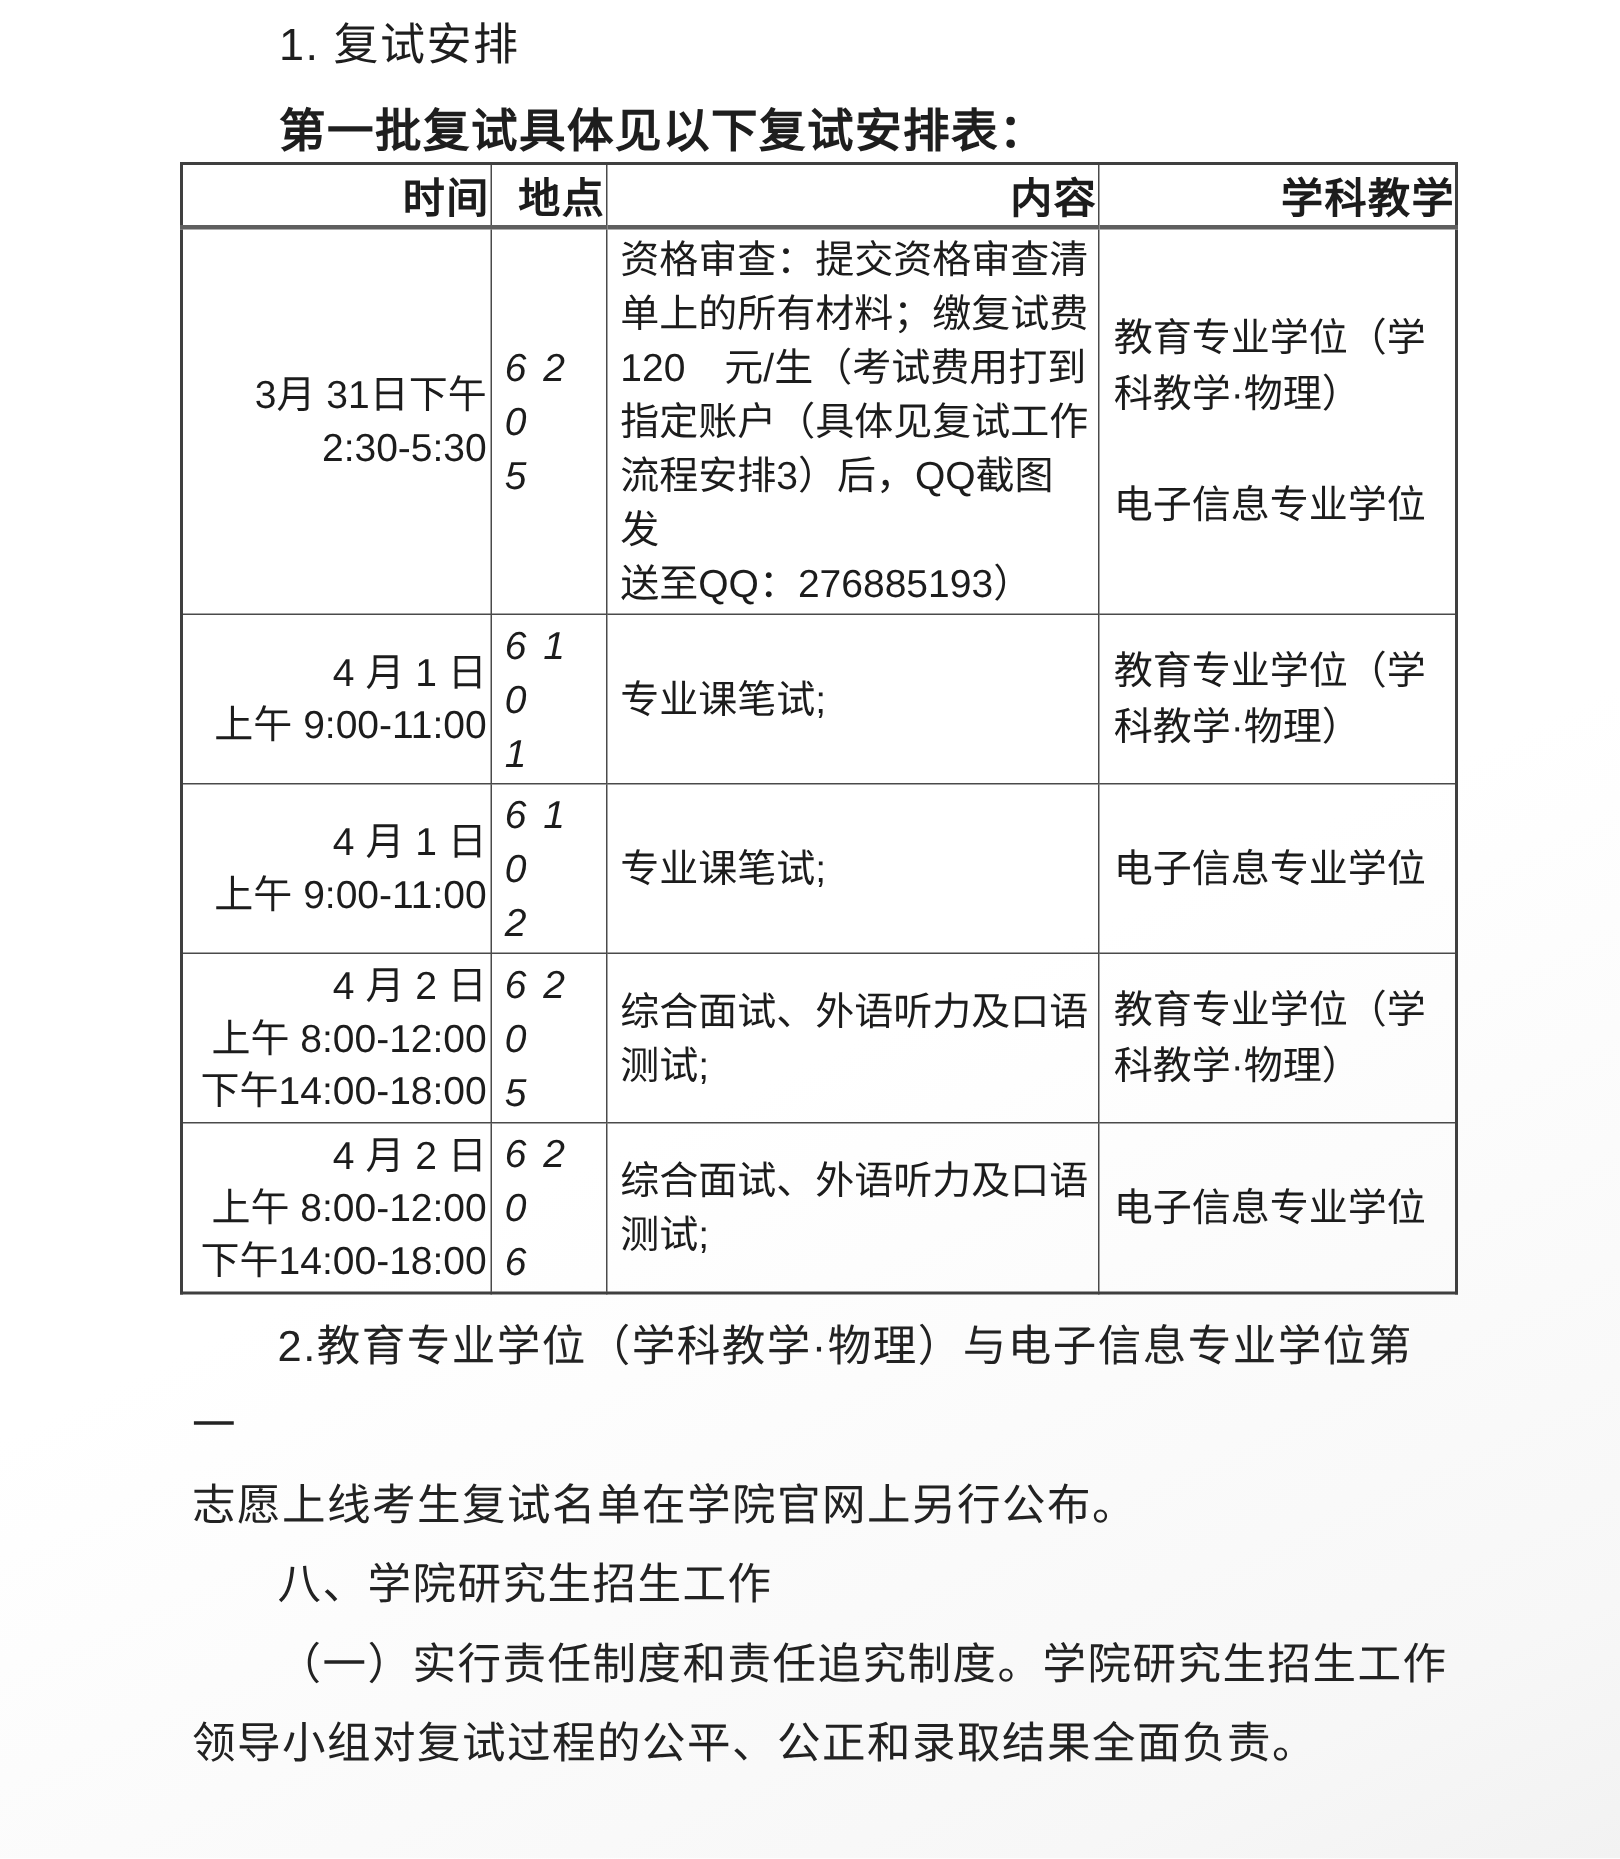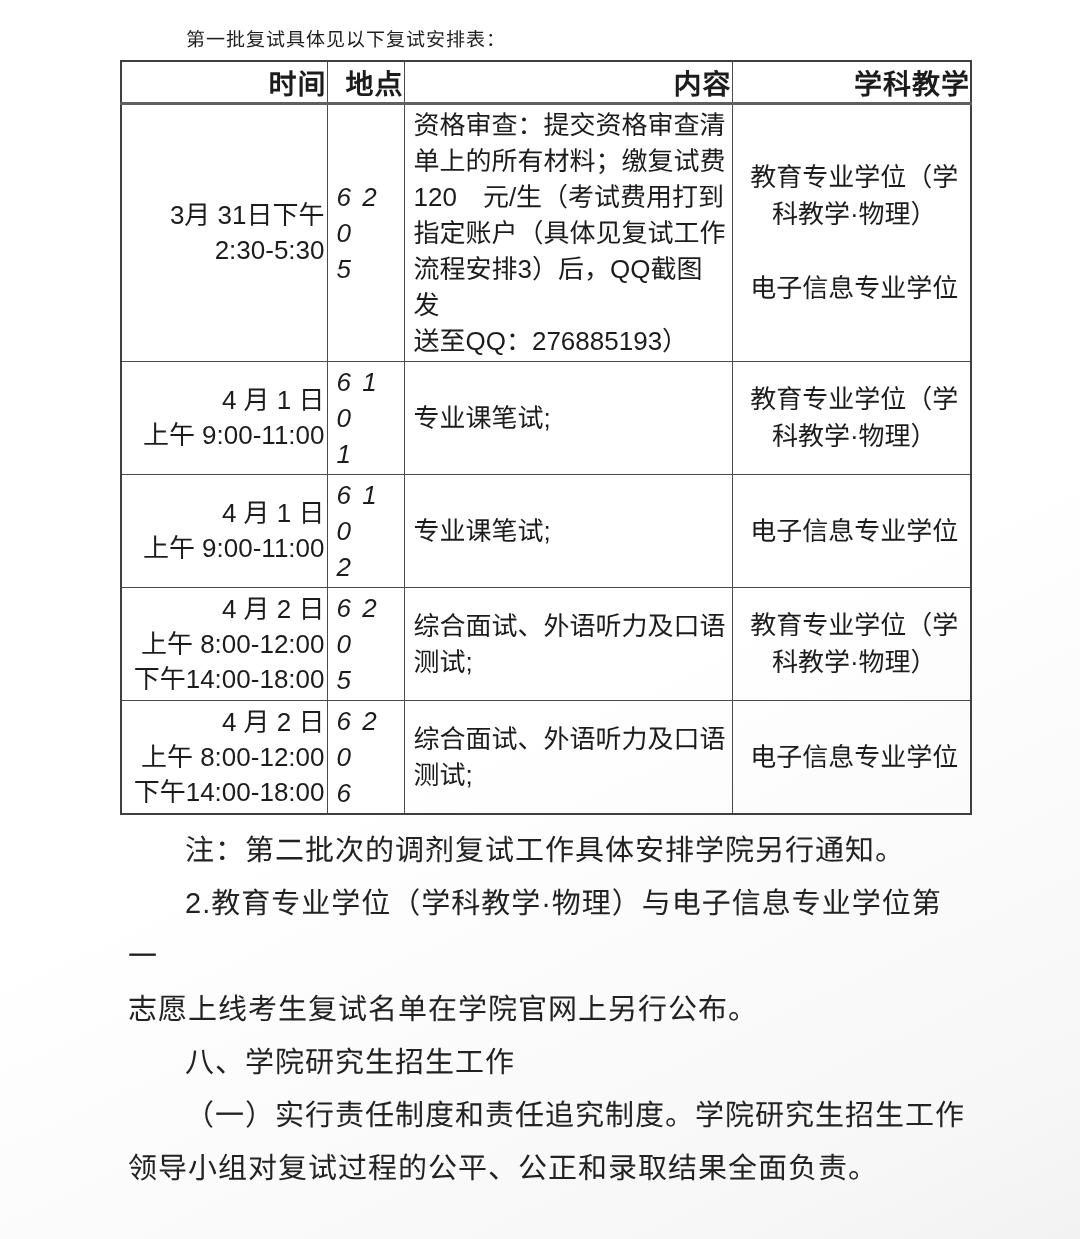--- a/index.html
+++ b/index.html
@@ -18,23 +18,24 @@
 
   .doc-heading {
     margin: 14px 0 0 186px;
     font-size: 30px;
     line-height: 34px;
     font-weight: 500;
     letter-spacing: 1px;
   }
   .doc-intro {
     margin: 24px 0 0 186px;
-    font-size: 19px;
+    font-size: 31px;
     line-height: 32px;
     letter-spacing: 1px;
+    font-weight: bold;
   }
 
   table.schedule {
     margin: 4px 0 0 120px;
     width: 850px;
     border-collapse: collapse;
     table-layout: fixed;
     font-size: 26px;
     color: #1c1c1c;
     border: 2px solid #3f3f3f;
@@ -63,21 +64,20 @@
     letter-spacing: 2px;
     font-style: italic;
   }
   td.cell-content {
     padding: 2px 6px 2px 9px;
     line-height: 36px;
   }
   td.cell-participants {
     padding: 2px 4px 2px 10px;
     line-height: 37px;
-    text-align: center;
   }
   tr.row-1 { height: 204px; }
   tr.row-2 { height: 69px; }
   tr.row-3 { height: 71px; }
   tr.row-4 { height: 102px; }
   tr.row-5 { height: 104px; }
 
   .body-text {
     margin: 9px 0 0 128px;
     width: 842px;
@@ -89,20 +89,21 @@
   .body-text p {
     text-indent: 57px;
     white-space: pre-line;
   }
 </style>
 </head>
 <body>
 
 <div class="page">
 
+  <div class="doc-heading">1. 复试安排</div>
 
   <div class="doc-intro">第一批复试具体见以下复试安排表：</div>
 
   <table class="schedule">
     <colgroup>
       <col style="width:206px">
       <col style="width:77px">
       <col style="width:328px">
       <col style="width:239px">
     </colgroup>
@@ -166,21 +167,20 @@
         <td class="cell-location preline">6 2 0
 6</td>
         <td class="cell-content preline">综合面试、外语听力及口语
 测试;</td>
         <td class="cell-participants preline">电子信息专业学位</td>
       </tr>
     </tbody>
   </table>
 
   <div class="body-text">
-    <p>注：第二批次的调剂复试工作具体安排学院另行通知。</p>
     <p>2.教育专业学位（学科教学·物理）与电子信息专业学位第一
 志愿上线考生复试名单在学院官网上另行公布。</p>
     <p>八、学院研究生招生工作</p>
     <p>（一）实行责任制度和责任追究制度。学院研究生招生工作
 领导小组对复试过程的公平、公正和录取结果全面负责。</p>
 
   </div>
 
 </div>
 

